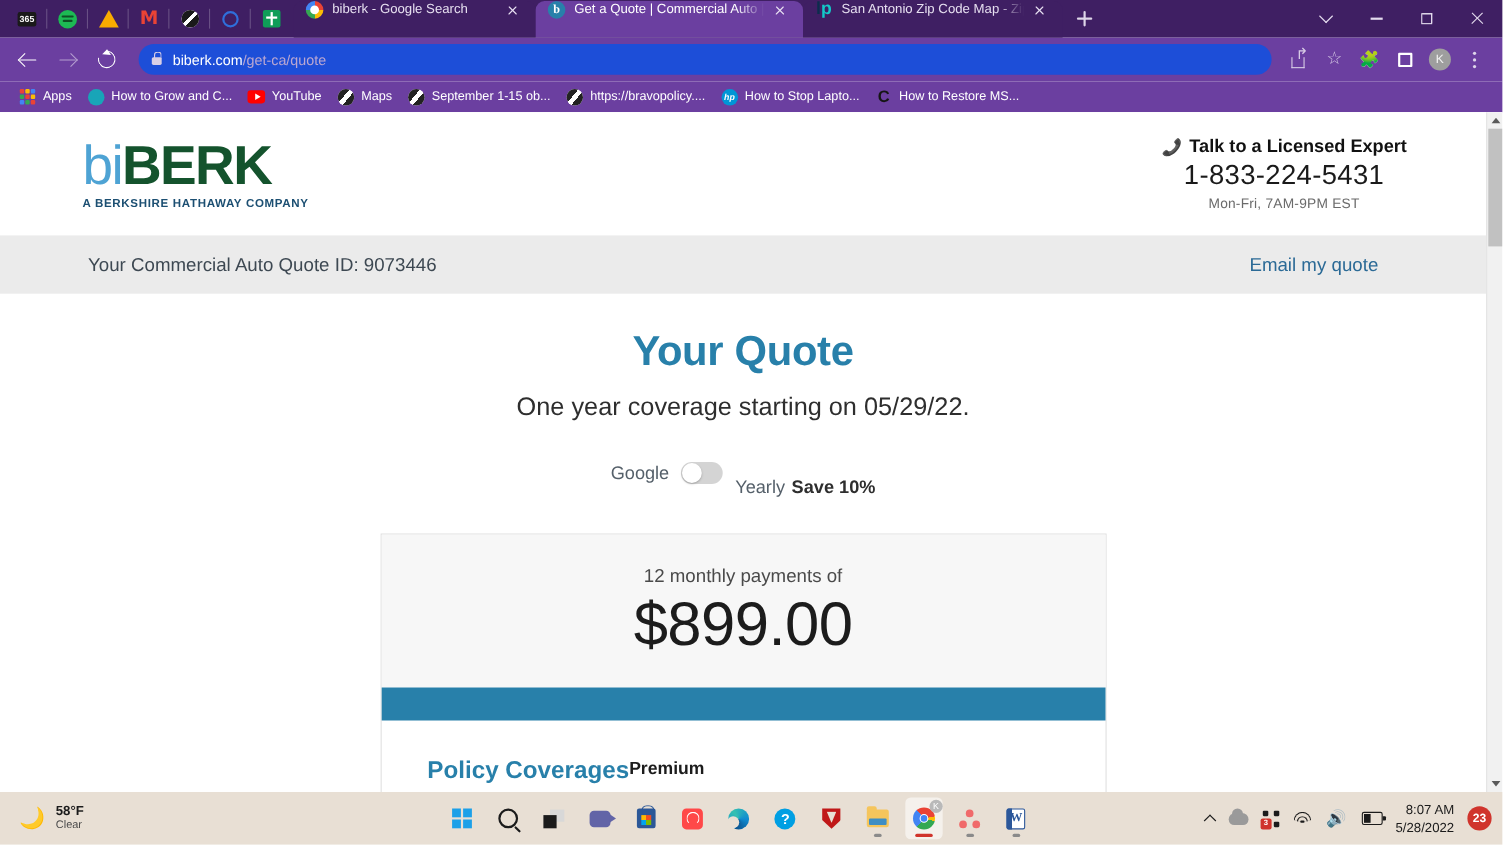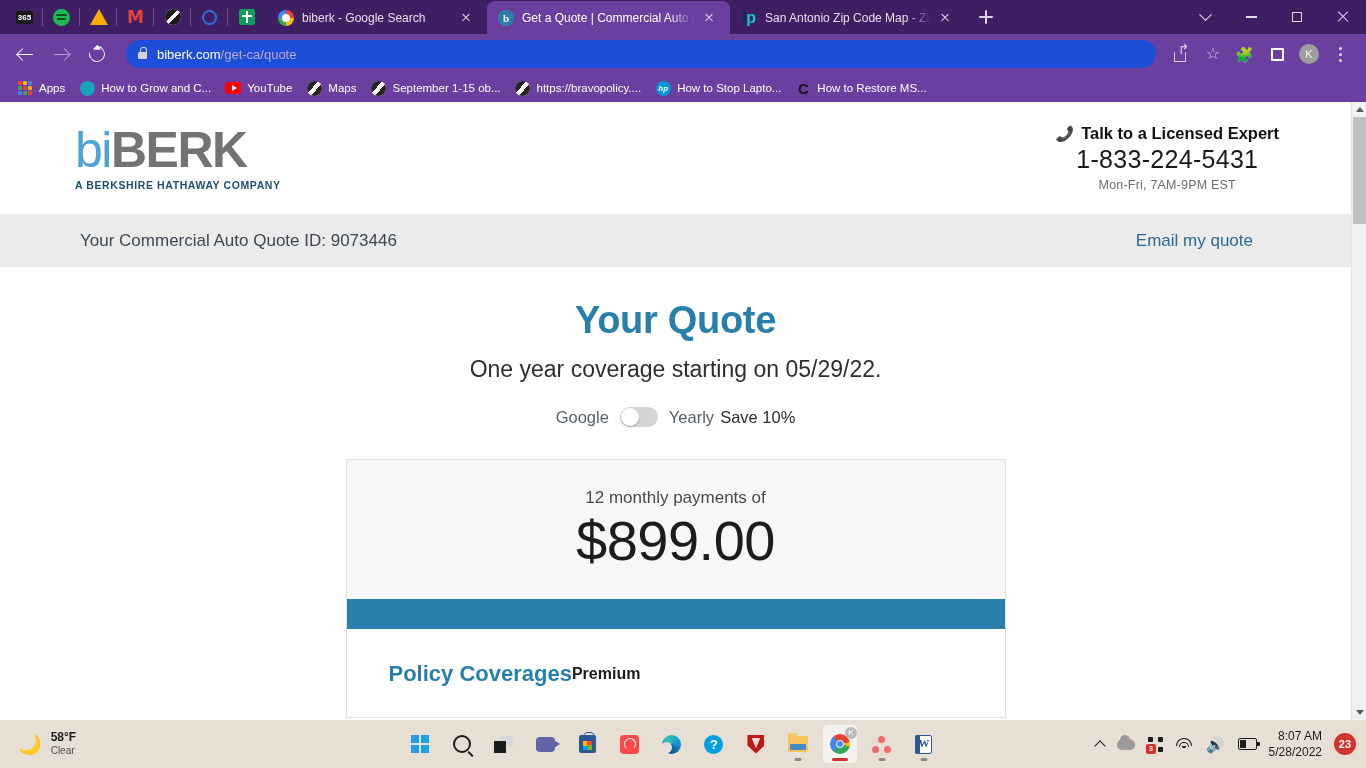--- a/index.html
+++ b/index.html
@@ -62,21 +62,21 @@
     position: relative;
   }
   .ico-gsearch::after { content:""; position:absolute; inset:4px; background:#fff; border-radius:50%; }
   .ico-biberk { width: 16px; height: 16px; border-radius: 50%; background: #2880aa; color:#fff;
     font-size: 11px; font-weight: bold; line-height:16px; text-align:center; font-family:"Liberation Serif",serif; }
   .ico-lp { color: #0b2d4d; font-size: 16px; font-weight: bold; line-height: 1; font-family:"Liberation Sans",sans-serif; }
   .ico-lp i { color: #13c8c8; font-style: normal; }
 
   .tab {
     height: 33px;
-    display: flex; align-items: center;
+    display: flex; align-items: flex-start;
     padding: 0 13px 0 11px;
     border-radius: 8px 8px 0 0;
     font-size: 12px;
     color: #e6dff0;
     max-width: 250px;
     position: relative;
     cursor: default;
   }
   .tab.inactive { background: #3f1f63; }
   .tab.active { background: #6b3fa0; color: #ffffff; }
@@ -182,42 +182,42 @@
 
   
   .viewport { flex: 1; background: #fff; position: relative; overflow: hidden; display: flex; }
   .page { flex: 1; overflow: hidden; }
 
   .site-header { height: 112px; background: #fff; display: flex; align-items: center;
                  justify-content: space-between; padding: 0 72px 0 75px; }
   .logo { line-height: 1; }
   .logo-main { font-size: 50px; font-weight: 700; letter-spacing: -1.5px; font-family: "Liberation Sans", sans-serif; }
   .logo-bi { color: #4ea3d4; font-weight: 400; }
-  .logo-berk { color: #737373; font-weight: 700; }
+  .logo-berk { color: #14532d; font-weight: 700; }
   .logo-sub { font-size: 10.5px; font-weight: 700; color: #1c4f72; letter-spacing: 0.6px; margin-top: 5px; }
 
   .contact { text-align: center; }
   .contact-top { display: flex; align-items: center; justify-content: center; gap: 7px; }
   .phone-glyph { font-size: 15px; color: #2880aa; transform: scaleX(-1); }
   .contact-title { font-size: 16.5px; font-weight: 700; color: #111; }
   .contact-number { font-size: 25px; color: #1a1a1a; letter-spacing: 0.3px; margin-top: 2px; }
   .contact-hours { font-size: 12.5px; color: #6b6b6b; margin-top: 4px; letter-spacing: 0.2px; }
 
   .quotebar { height: 53px; background: #ebebeb; display: flex; align-items: center;
               justify-content: space-between; padding: 0 98px 0 80px; }
   .quote-id { font-size: 17px; color: #3d4852; }
   .email-quote { font-size: 17px; color: #2b6a96; cursor: pointer; }
 
   .main { padding-top: 32px; text-align: center; }
   .h1 { font-size: 38px; font-weight: 700; color: #2880aa; letter-spacing: -0.3px; }
   .sub { font-size: 23px; color: #2e2e2e; margin-top: 14px; font-weight: 400; }
 
   .toggle-row { margin-top: 24px; display: flex; align-items: center; justify-content: center; gap: 11px; }
   .t-label { font-size: 16.5px; color: #55606a; }
-  .t-label.strong { color: #2e2e2e; font-weight: 400; }
+  .t-label.strong { color: #2e2e2e; font-weight: 700; margin-top: 27px; }
   .switch { width: 38px; height: 20px; border-radius: 10px; background: #d4d4d4;
             position: relative; cursor: pointer; }
   .switch .knob { position: absolute; left: 1px; top: 1px; width: 18px; height: 18px;
                   border-radius: 50%; background: #fff; box-shadow: 0 1px 2px rgba(0,0,0,0.25); }
   .yearly-wrap { display:flex; align-items:baseline; gap: 6px; }
 
   .card { width: 660px; margin: 32px auto 0; border: 1px solid #e0e0e0; background: #fff; text-align: center; }
   .card-top { background: #f7f7f7; padding: 28px 0 26px; }
   .pay-label { font-size: 17px; color: #4a4a4a; }
   .pay-amount { font-size: 56px; color: #1c1c1c; line-height: 1.12; letter-spacing: -0.5px; margin-top: 2px; }

